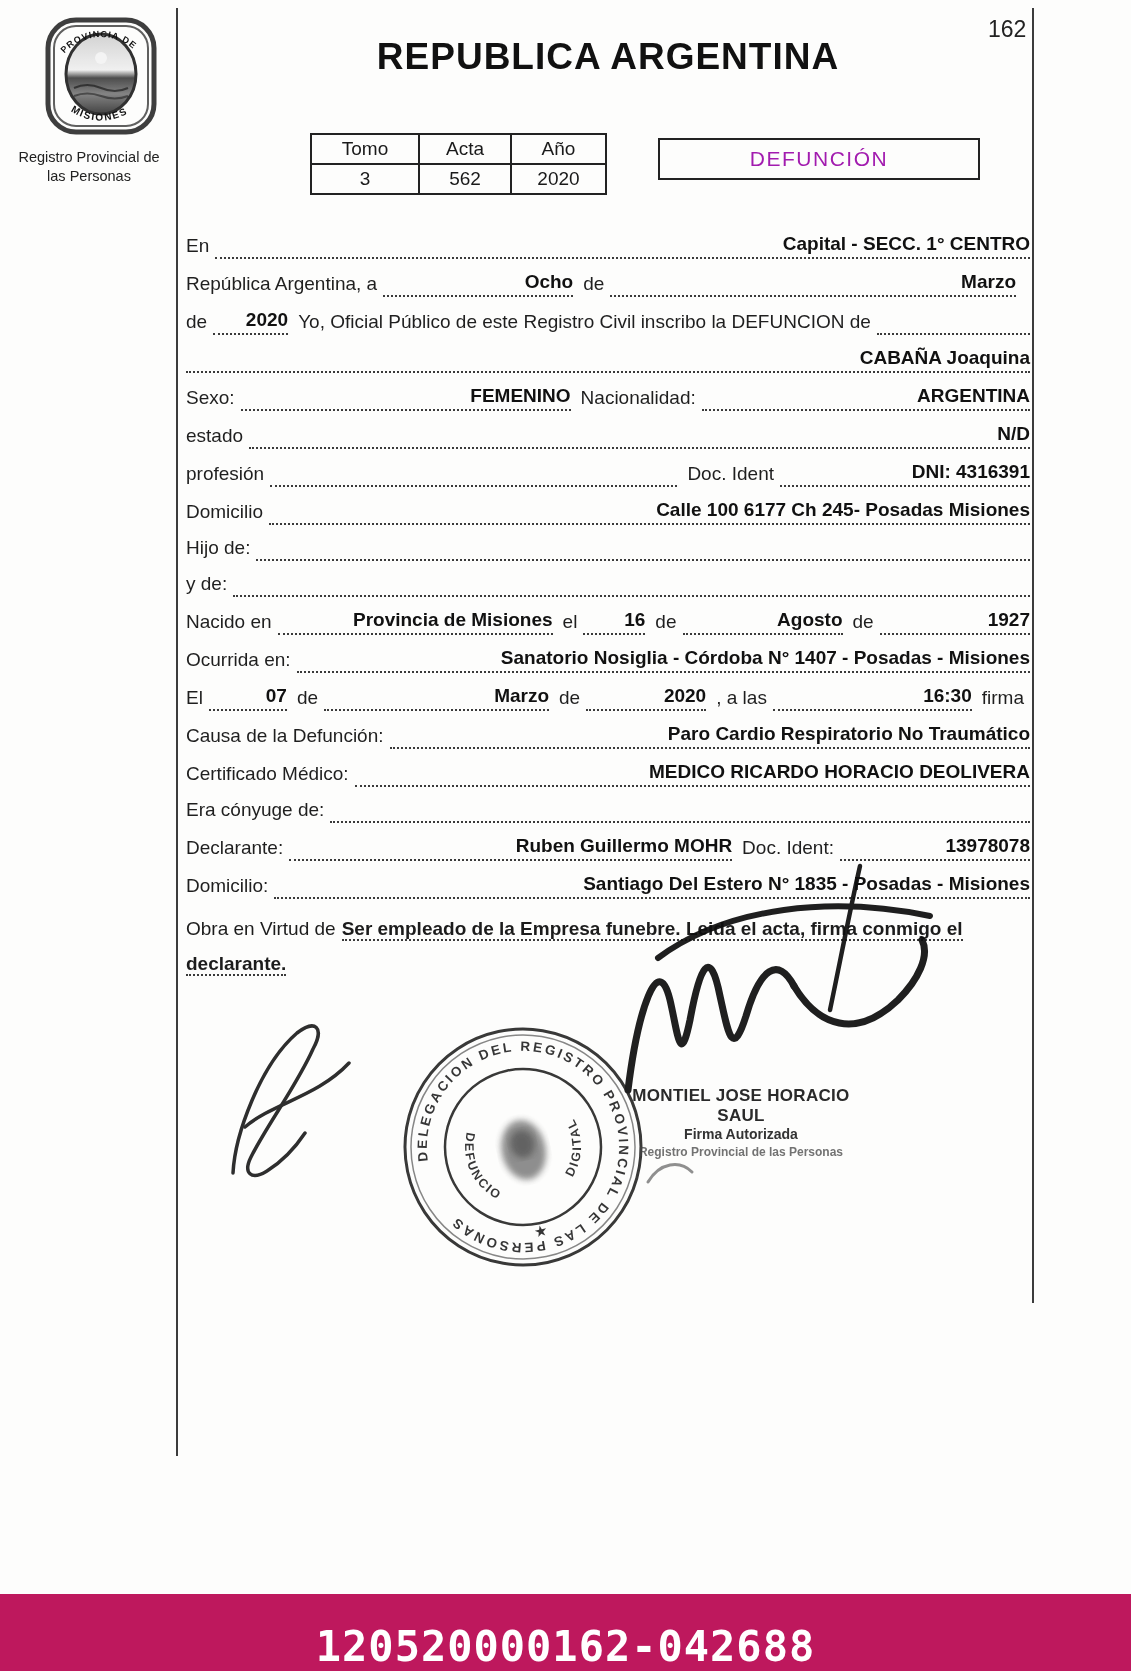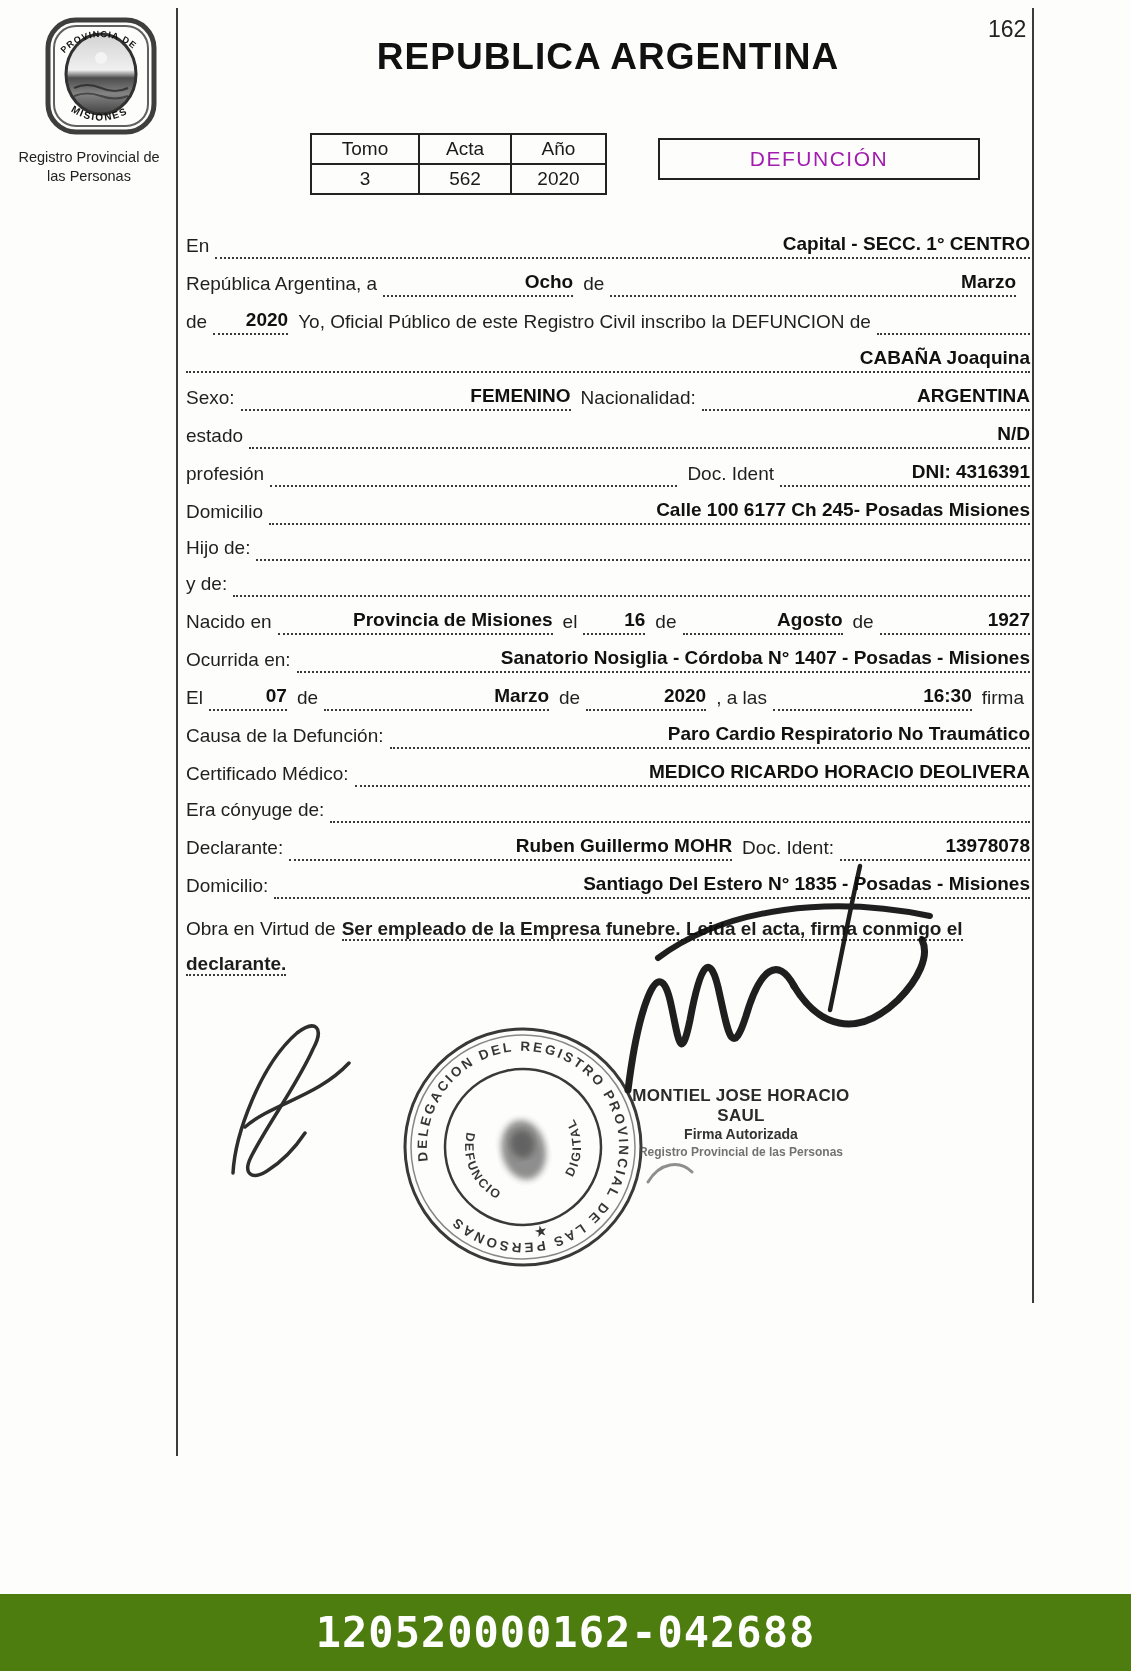--- a/index.html
+++ b/index.html
@@ -49,22 +49,22 @@
   .sig-mark  { left:640px; top:1150px; }
 
   .stamp-wrap { position:absolute; left:398px; top:1022px; width:250px; height:250px;
                 transform:rotate(-12deg); opacity:.88; }
 
   .sig-block { position:absolute; left:618px; top:1086px; width:246px; text-align:center; }
   .sig-name  { font-size:17px; font-weight:bold; color:#2a2a2a; letter-spacing:.3px; }
   .sig-line2 { font-size:14px; font-weight:bold; color:#333; margin-top:0; }
   .sig-line3 { font-size:12px; font-weight:bold; color:#444; opacity:.75; margin-top:3px; }
 
-  .barcode-bar { position:absolute; left:0; right:0; top:1594px; height:77px; background:#4d7c0f;
-                 display:flex; align-items:center; justify-content:center; }
+  .barcode-bar { position:absolute; left:0; right:0; top:1594px; height:77px; background:#be185d;
+                 display:flex; align-items:flex-end; justify-content:center; }
   .barcode-text { color:#fff; font-family:"DejaVu Sans Mono", monospace; font-weight:bold;
                   font-size:42px; letter-spacing:1px; }
 </style>
 </head>
 <body>
 
 <div class="vline left"></div>
 <div class="vline right"></div>
 
 <div class="page-number">162</div>

